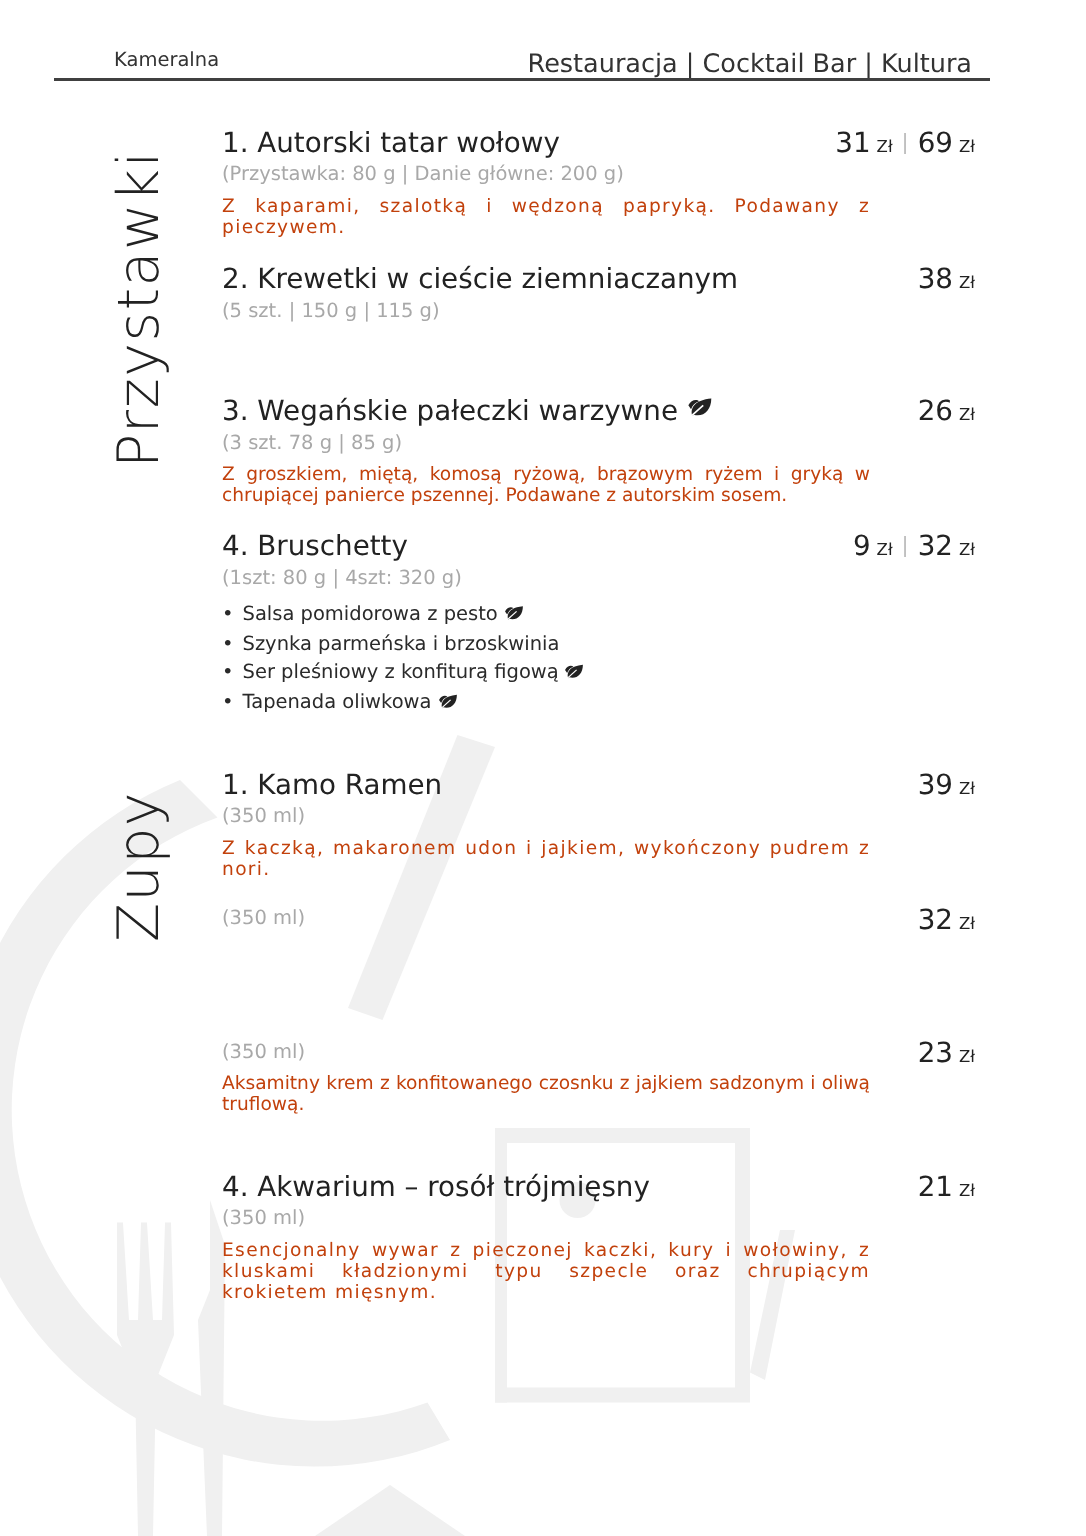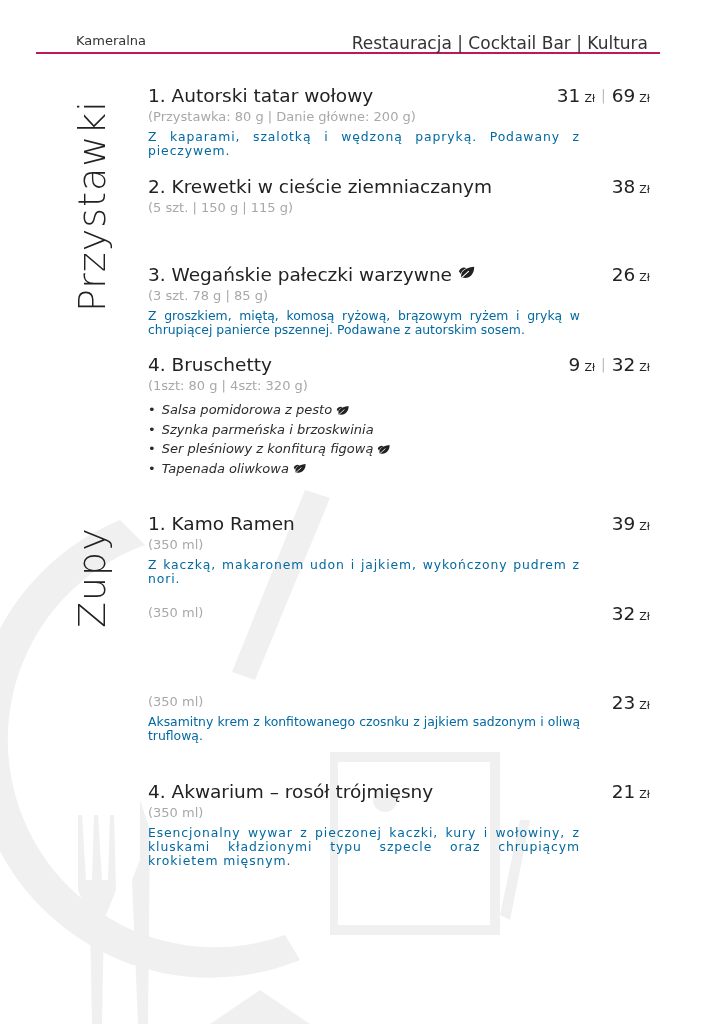--- a/index.html
+++ b/index.html
@@ -1,32 +1,32 @@
 <!DOCTYPE html>
 <html><head>
 <meta charset="utf-8">
 <style>
   html, body { margin:0; padding:0; }
   body { width:724px; height:1024px; background:#ffffff; position:relative; overflow:hidden;
          font-family:"DejaVu Sans", sans-serif; color:#2a2a2a; }
   .watermark { position:absolute; left:0; top:0; width:724px; height:1024px; z-index:0; }
-  .header { position:absolute; left:36px; top:32px; width:624px; height:20px; border-bottom:2px solid #be185d; z-index:2; }
+  .header { position:absolute; left:36px; top:32px; width:624px; height:20px; border-bottom:2px solid #404040; z-index:2; }
   .header .brand { position:absolute; left:40px; top:1px; font-size:13px; color:#333; }
   .header .tagline { position:absolute; right:12px; top:1px; font-size:17px; color:#333; }
   .section-title { position:absolute; z-index:2; font-size:38px; font-weight:300; color:#222;
                    transform-origin:left top; transform:rotate(-90deg); white-space:nowrap; letter-spacing:1px; }
   .item { position:absolute; left:148px; width:502px; z-index:2; }
   .item .name { font-size:18.5px; color:#222; line-height:22px; white-space:nowrap; }
   .item .portion { font-size:13px; color:#a8a8a8; line-height:18px; margin-top:1px; }
-  .item .desc { font-size:12.4px; color:#0369a1; line-height:14px; width:432px; margin-top:4px; text-align:justify; }
+  .item .desc { font-size:12.4px; color:#c2410c; line-height:14px; width:432px; margin-top:4px; text-align:justify; }
   .item .desc.spread { letter-spacing:0.9px; }
   .price { position:absolute; right:0; top:0; font-size:18.5px; color:#222; white-space:nowrap;text-align:right; }
   .price .cur { font-size:11px; margin-left:4px; }
   .price .sep { color:#bbb; font-size:14px; margin:0 6px; position:relative; top:-2px; }
-  .bullets { list-style:none; margin:5px 0 0 0; padding:0;font-style:italic; }
+  .bullets { list-style:none; margin:5px 0 0 0; padding:0; }
   .bullets li { font-size:13px; line-height:19.5px; color:#2a2a2a; }
   .bullets li .dot { margin-right:6px; }
   .leaf { display:inline-block; width:14px; height:12px; vertical-align:middle; margin-left:4px; }
   .leaf.big { width:18px; height:16px; margin-left:6px; position:relative; top:-3px; }
 </style>
 </head>
 <body>
 
 <svg class="watermark" viewBox="0 0 724 1024">
   <g fill="#f0f0f0">

